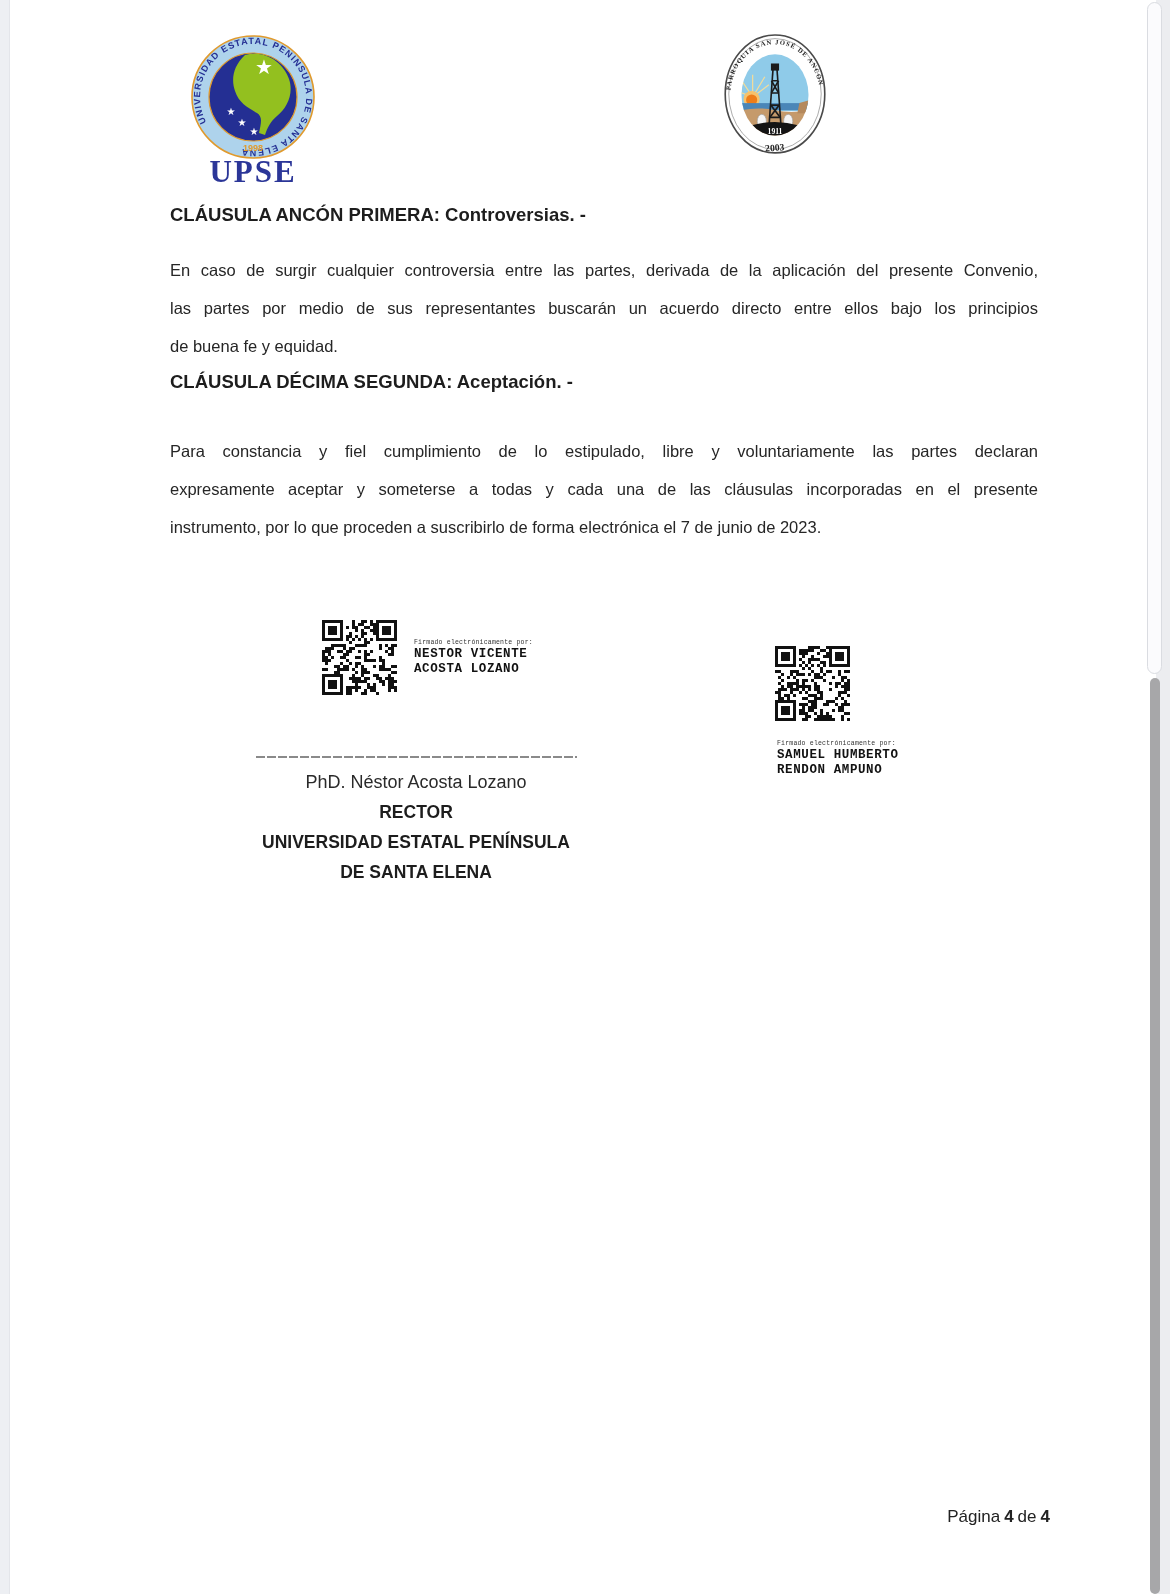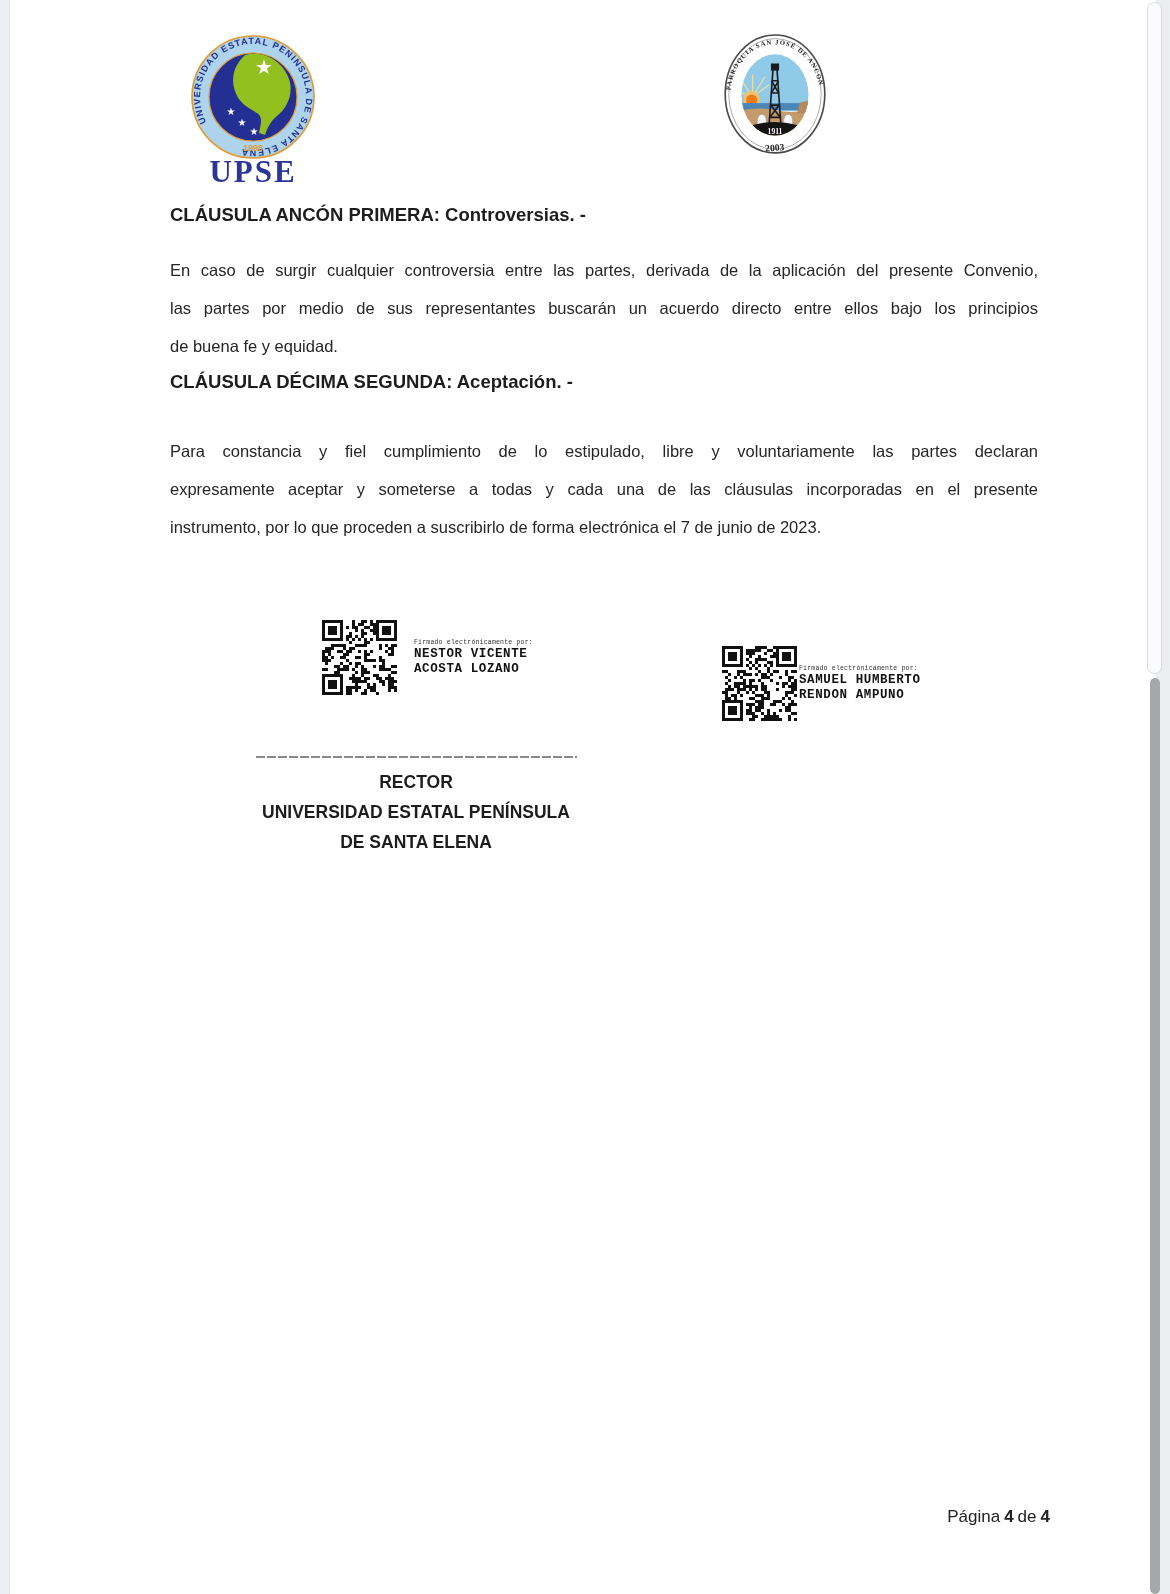--- a/index.html
+++ b/index.html
@@ -23,21 +23,21 @@
   #title2{top:371px;}
   .para{position:absolute;left:170px;width:868px;font-size:16.5px;line-height:38px;color:#262626;}
   #para1{top:251px;}
   #para2{top:432px;}
   .jline{text-align:justify;text-align-last:justify;white-space:normal;}
   .jl-last{text-align-last:left;}
 
   
   .stamp{position:absolute;display:flex;align-items:flex-start;}
   #stamp-left{left:322px;top:620px;gap:15px;}
-  #stamp-right{left:722px;top:646px;}
+  #stamp-right{left:775px;top:646px;flex-direction:column;}
   .qr{width:75px;height:75px;flex:0 0 auto;}
   .stamp-text{margin-left:2px;padding-top:19px;font-family:"Liberation Mono", monospace;color:#111;}
   .stamp-label{font-size:6.5px;line-height:8px;letter-spacing:.2px;color:#333;}
   .stamp-name{font-size:12.5px;line-height:15px;font-weight:bold;letter-spacing:.6px;white-space:nowrap;}
 
   
   .sig{position:absolute;top:756px;width:380px;text-align:center;}
   #sig-left{left:226px;}
   #sig-right{left:684px;}
   .sig-line{height:3px;margin:0 auto 8px auto;
@@ -756,20 +756,21 @@
         </svg></div>
     <div class="stamp-text">
       <div class="stamp-label">Firmado electrónicamente por:</div>
       <div class="stamp-name">SAMUEL HUMBERTO</div>
       <div class="stamp-name">RENDON AMPUNO</div>
     </div>
   </div>
 
   <div class="sig" id="sig-left">
     <div class="sig-line"></div>
+    <div class="sig-name">PhD. Néstor Acosta Lozano</div>
     <div class="sig-bold">RECTOR</div>
     <div class="sig-bold">UNIVERSIDAD ESTATAL PENÍNSULA</div>
     <div class="sig-bold">DE SANTA ELENA</div>
   </div>
 
   <div class="footer">
     <span>Página</span><span class="b">4</span><span>de</span><span class="b">4</span>
   </div>
 
   <div class="sb-rail"></div>

